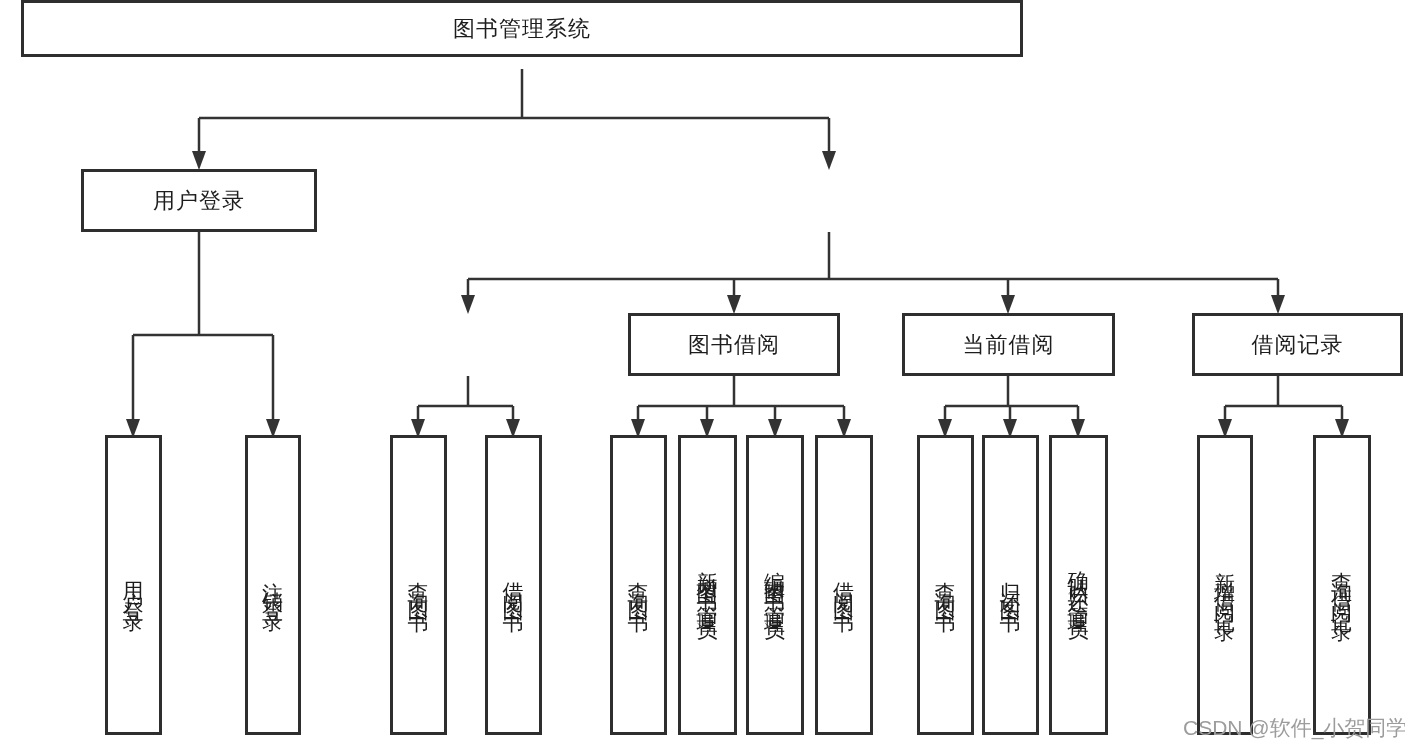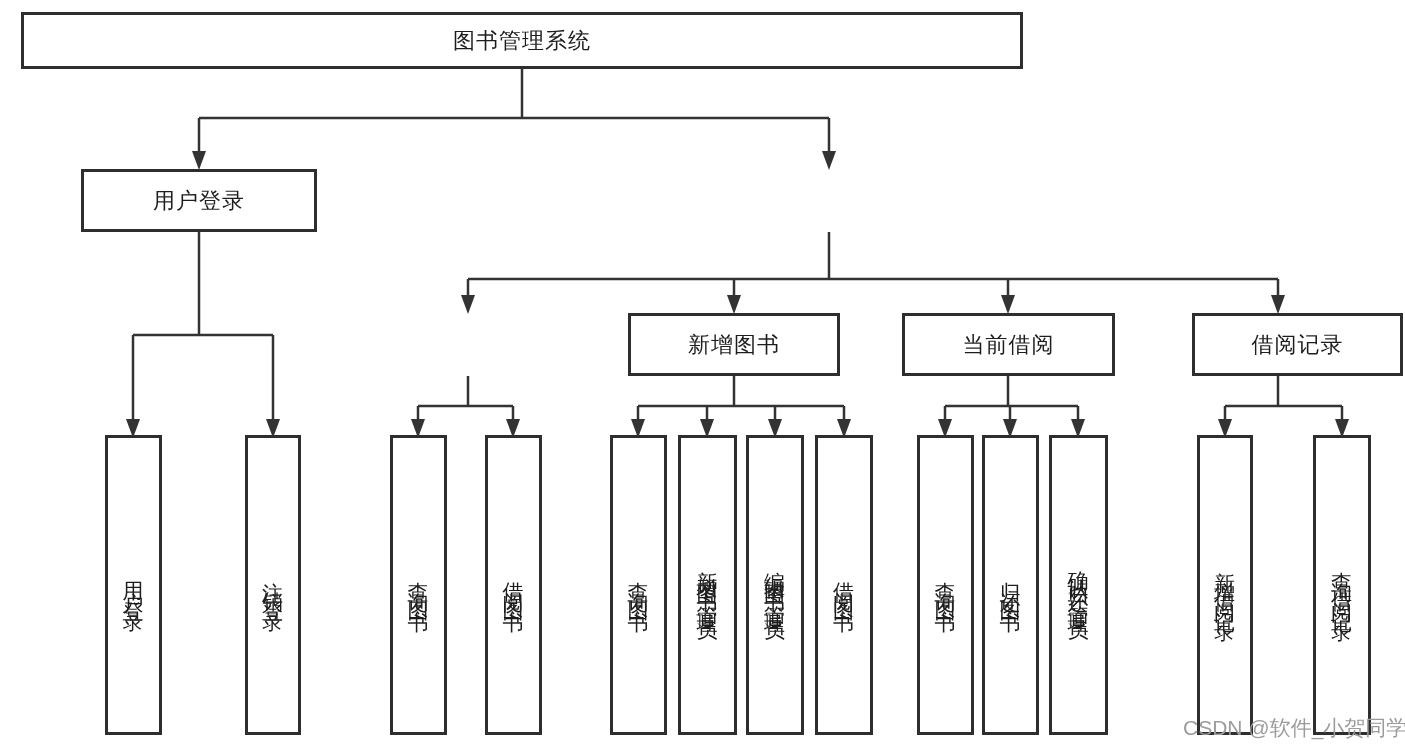--- a/index.html
+++ b/index.html
@@ -104,25 +104,25 @@
       <line x1="1078" y1="406" x2="1078" y2="426" stroke="#333333" stroke-width="2.5"></line>
       <polygon points="1071,419 1085,419 1078,438" fill="#333333"></polygon>
       <line x1="1278" y1="376" x2="1278" y2="406" stroke="#333333" stroke-width="2.5"></line>
       <line x1="1225" y1="406" x2="1342" y2="406" stroke="#333333" stroke-width="2.5"></line>
       <line x1="1225" y1="406" x2="1225" y2="426" stroke="#333333" stroke-width="2.5"></line>
       <polygon points="1218,419 1232,419 1225,438" fill="#333333"></polygon>
       <line x1="1342" y1="406" x2="1342" y2="426" stroke="#333333" stroke-width="2.5"></line>
       <polygon points="1335,419 1349,419 1342,438" fill="#333333"></polygon>
     </svg>
 
-  <div class="node h" style="left:21px; top:12px; width:1002px; height:57px;">图书管理系统</div>
+  <div class="node h" style="left:21px; top:0; width:1002px; height:57px;">图书管理系统</div>
 
   <div class="node h" style="left:81px; top:169px; width:236px; height:63px;">用户登录</div>
 
-  <div class="node h" style="left:628px; top:313px; width:212px; height:63px;">新增图书</div>
+  <div class="node h" style="left:628px; top:313px; width:212px; height:63px;">图书借阅</div>
   <div class="node h" style="left:902px; top:313px; width:213px; height:63px;">当前借阅</div>
   <div class="node h" style="left:1172px; top:313px; width:211px; height:63px;margin-left:20px;">借阅记录</div>
 
   <div class="node v" style="left:105px; top:435px; width:57px; height:300px;">
     <span class="vtext">用户登录</span>
   </div>
   <div class="node v" style="left:245px; top:435px; width:56px; height:300px;">
     <span class="vtext">注销登录</span>
   </div>
   <div class="node v" style="left:390px; top:435px; width:57px; height:300px;">

